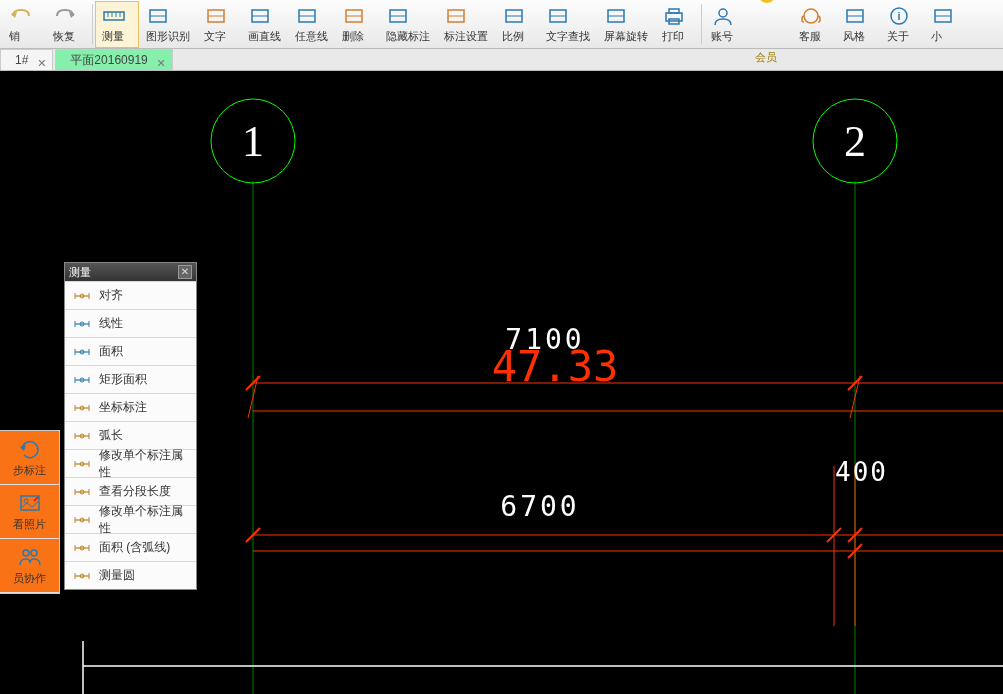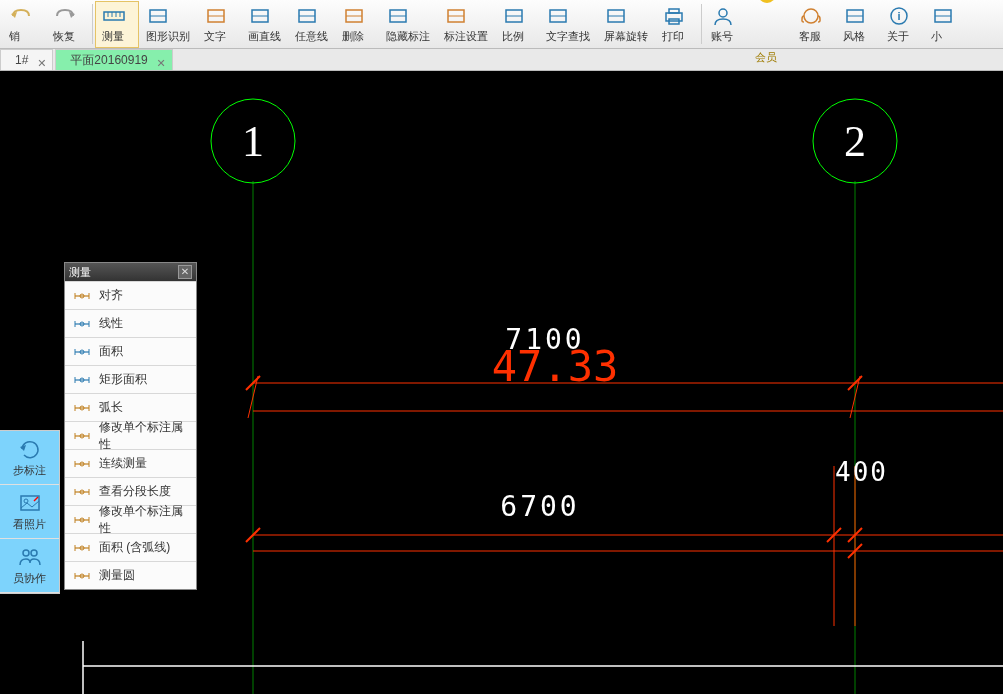--- a/index.html
+++ b/index.html
@@ -14,21 +14,21 @@
 .sep { width: 1px; height: 40px; background: #ccc; margin: 0 2px; }
 
 .tabbar { height: 22px; background: #e9e9e9; border-bottom: 1px solid #bbb; display: flex; align-items: flex-end; }
 .tab { height: 21px; padding: 0 24px 0 14px; font-size: 12px; line-height: 21px; background: #f5f5f5; border: 1px solid #ccc; border-bottom: none; margin-right: 2px; position: relative; cursor: pointer; color: #444; }
 .tab.active { background: #86efac; }
 .tab .close { position: absolute; right: 6px; top: 3px; font-size: 11px; color: #777; }
 
 .canvas-area { position: absolute; top: 71px; left: 0; right: 0; bottom: 0; background: #000; overflow: hidden; }
 .drawing { position: absolute; top: 0; left: 0; width: 100%; height: 100%; }
 
-.left-dock { position: absolute; left: 0; top: 430px; width: 60px; background: #7dd3fc; border: 1px solid #ccc; border-left: none; z-index: 5; }
+.left-dock { position: absolute; left: 0; top: 430px; width: 60px; background: #f97316; border: 1px solid #ccc; border-left: none; z-index: 5; }
 .dock-btn { display: flex; flex-direction: column; align-items: center; padding: 6px 2px; cursor: pointer; font-size: 11px; color: #333; border-bottom: 1px solid #e0e0e0; }
 .dock-btn .di { width: 24px; height: 24px; margin-bottom: 2px; }
 
 .measure-panel { position: absolute; left: 64px; top: 262px; width: 133px; background: #f5f5f5; border: 1px solid #888; box-shadow: 2px 2px 6px rgba(0,0,0,0.4); z-index: 10; }
 .panel-header { height: 18px; background: linear-gradient(#555,#333); color: #fff; font-size: 11px; line-height: 18px; padding: 0 4px; display: flex; justify-content: space-between; align-items: center; }
 .panel-header .close-btn { width: 14px; height: 14px; background: #666; border: 1px solid #999; color: #ddd; font-size: 10px; line-height: 12px; text-align: center; cursor: pointer; }
 .menu-item { height: 28px; border-top: 1px solid #d8d8d8; display: flex; align-items: center; padding: 4px 8px; cursor: pointer; background: #fbfbfb; }
 .menu-item .mi-icon { width: 18px; height: 16px; margin-right: 8px; display: flex; align-items: center; justify-content: center; }
 .menu-item .mi-label { font-size: 12px; color: #333; }
 
@@ -359,20 +359,31 @@
       </div>
       <div class="menu-item">
         <span class="mi-icon">
           <svg width="18" height="14" viewBox="0 0 18 14">
             <line x1="2" y1="7" x2="16" y2="7" stroke="#c08020" stroke-width="1.2"></line>
             <line x1="2" y1="4" x2="2" y2="10" stroke="#c08020"></line>
             <line x1="16" y1="4" x2="16" y2="10" stroke="#c08020"></line>
             <circle cx="9" cy="7" r="2" stroke="#c08020" fill="none"></circle>
           </svg>
         </span>
+        <span class="mi-label">坐标标注</span>
+      </div>
+      <div class="menu-item">
+        <span class="mi-icon">
+          <svg width="18" height="14" viewBox="0 0 18 14">
+            <line x1="2" y1="7" x2="16" y2="7" stroke="#c08020" stroke-width="1.2"></line>
+            <line x1="2" y1="4" x2="2" y2="10" stroke="#c08020"></line>
+            <line x1="16" y1="4" x2="16" y2="10" stroke="#c08020"></line>
+            <circle cx="9" cy="7" r="2" stroke="#c08020" fill="none"></circle>
+          </svg>
+        </span>
         <span class="mi-label">弧长</span>
       </div>
       <div class="menu-item">
         <span class="mi-icon">
           <svg width="18" height="14" viewBox="0 0 18 14">
             <line x1="2" y1="7" x2="16" y2="7" stroke="#c08020" stroke-width="1.2"></line>
             <line x1="2" y1="4" x2="2" y2="10" stroke="#c08020"></line>
             <line x1="16" y1="4" x2="16" y2="10" stroke="#c08020"></line>
             <circle cx="9" cy="7" r="2" stroke="#c08020" fill="none"></circle>
           </svg>
@@ -381,31 +392,20 @@
       </div>
       <div class="menu-item">
         <span class="mi-icon">
           <svg width="18" height="14" viewBox="0 0 18 14">
             <line x1="2" y1="7" x2="16" y2="7" stroke="#c08020" stroke-width="1.2"></line>
             <line x1="2" y1="4" x2="2" y2="10" stroke="#c08020"></line>
             <line x1="16" y1="4" x2="16" y2="10" stroke="#c08020"></line>
             <circle cx="9" cy="7" r="2" stroke="#c08020" fill="none"></circle>
           </svg>
         </span>
-        <span class="mi-label">连续测量</span>
-      </div>
-      <div class="menu-item">
-        <span class="mi-icon">
-          <svg width="18" height="14" viewBox="0 0 18 14">
-            <line x1="2" y1="7" x2="16" y2="7" stroke="#c08020" stroke-width="1.2"></line>
-            <line x1="2" y1="4" x2="2" y2="10" stroke="#c08020"></line>
-            <line x1="16" y1="4" x2="16" y2="10" stroke="#c08020"></line>
-            <circle cx="9" cy="7" r="2" stroke="#c08020" fill="none"></circle>
-          </svg>
-        </span>
         <span class="mi-label">查看分段长度</span>
       </div>
       <div class="menu-item">
         <span class="mi-icon">
           <svg width="18" height="14" viewBox="0 0 18 14">
             <line x1="2" y1="7" x2="16" y2="7" stroke="#c08020" stroke-width="1.2"></line>
             <line x1="2" y1="4" x2="2" y2="10" stroke="#c08020"></line>
             <line x1="16" y1="4" x2="16" y2="10" stroke="#c08020"></line>
             <circle cx="9" cy="7" r="2" stroke="#c08020" fill="none"></circle>
           </svg>

